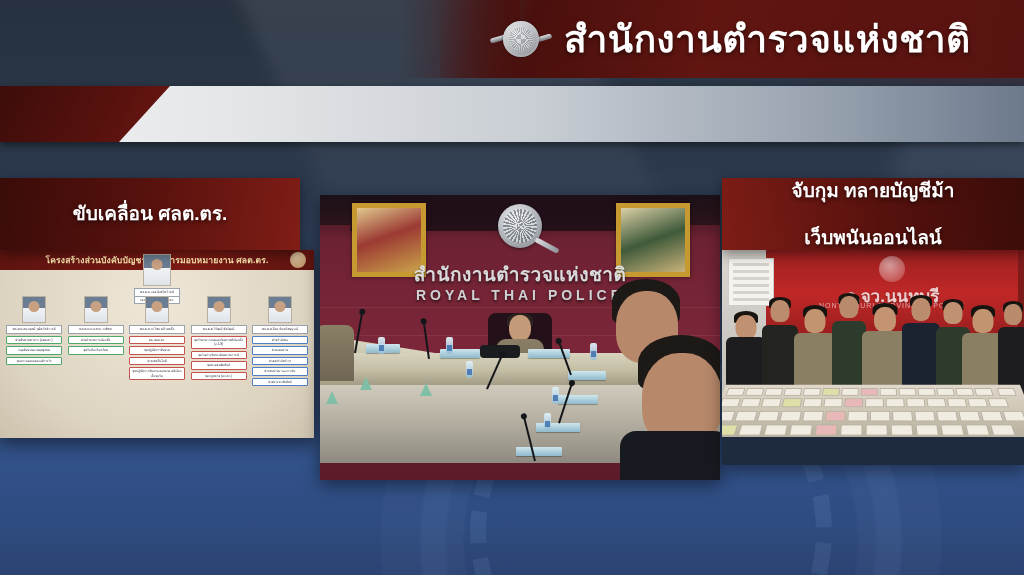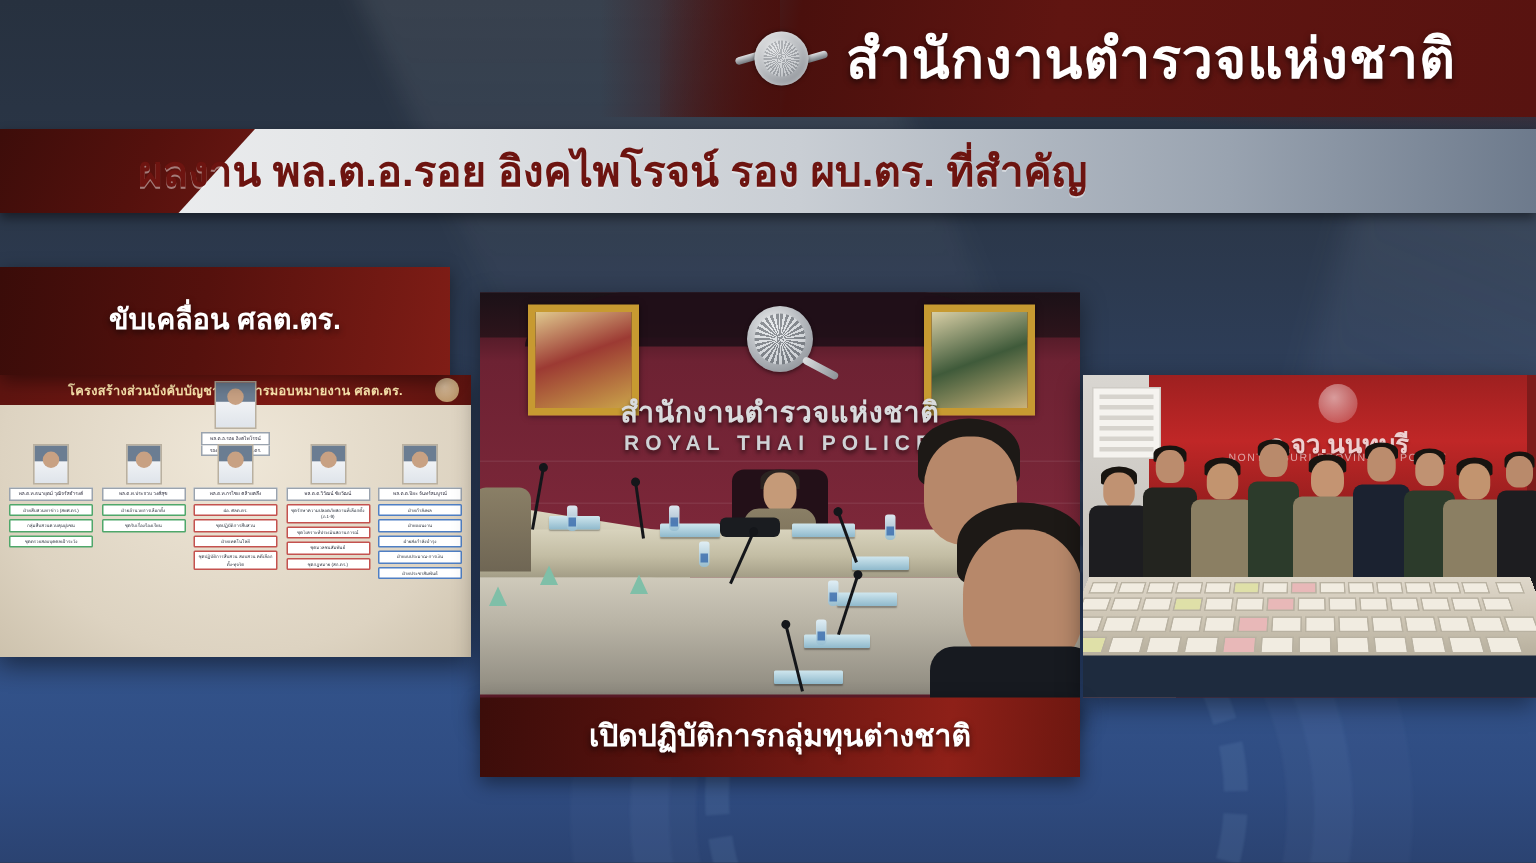--- a/index.html
+++ b/index.html
@@ -194,21 +194,20 @@
     <div class="emblem">
       <div class="bar l"></div>
       <div class="bar r"></div>
       <div class="disc"></div>
     </div>
     <div class="header-title">สำนักงานตำรวจแห่งชาติ</div>
   </div>
 
   <div class="subbar"></div>
   <div class="subbar-notch"></div>
-  <div class="subbar-text">ผลงาน พล.ต.อ.รอย อิงคไพโรจน์ รอง ผบ.ตร. ที่สำคัญ</div>
 
   <div class="photo photo-left">
     <div class="oc-body"></div>
     <div class="oc-head">โครงสร้างส่วนบังคับบัญชา และการมอบหมายงาน  ศลต.ตร.</div>
     <div class="oc-seal"></div>
 
     <div class="oc-top">
       <div class="oc-ph"></div>
       <div class="oc-nm">พล.ต.อ.รอย  อิงคไพโรจน์</div>
       <div class="oc-nm" style="margin-top:0;border-top:0">รอง ผบ.ตร. / ผอ.ศลต.ตร.</div>
@@ -434,17 +433,18 @@
       <div class="pr-item" style="left:222px;top:44px;width:19px;height:9px"></div>
       <div class="pr-item" style="left:246px;top:44px;width:19px;height:9px"></div>
       <div class="pr-item" style="left:270px;top:44px;width:19px;height:9px"></div>
     </div>
     <div class="pr-underdark"></div>
   </div>
 
   <div class="cap cap-left">
     <span>ขับเคลื่อน ศลต.ตร.</span>
   </div>
-  <div class="cap cap-bottom">
-    <span>เปิดปฏิบัติการกลุ่มทุนต่างชาติ</span>
+  <div class="cap cap-right">
+    <span>จับกุม ทลายบัญชีม้า</span>
+    <span>เว็บพนันออนไลน์</span>
   </div>
 
 </div>
 
 </body></html>

